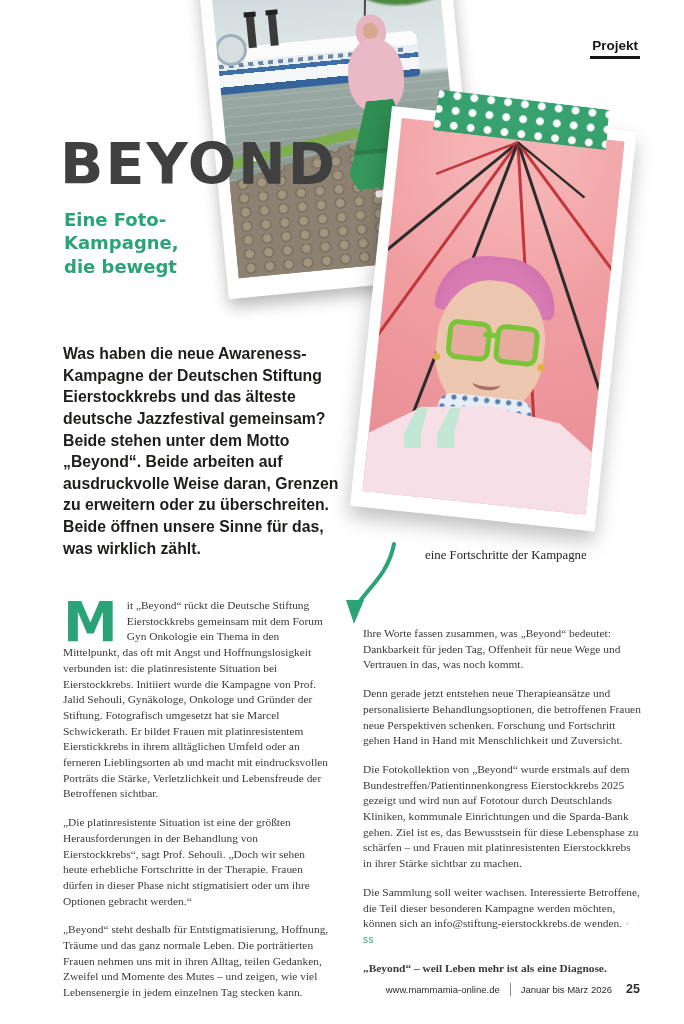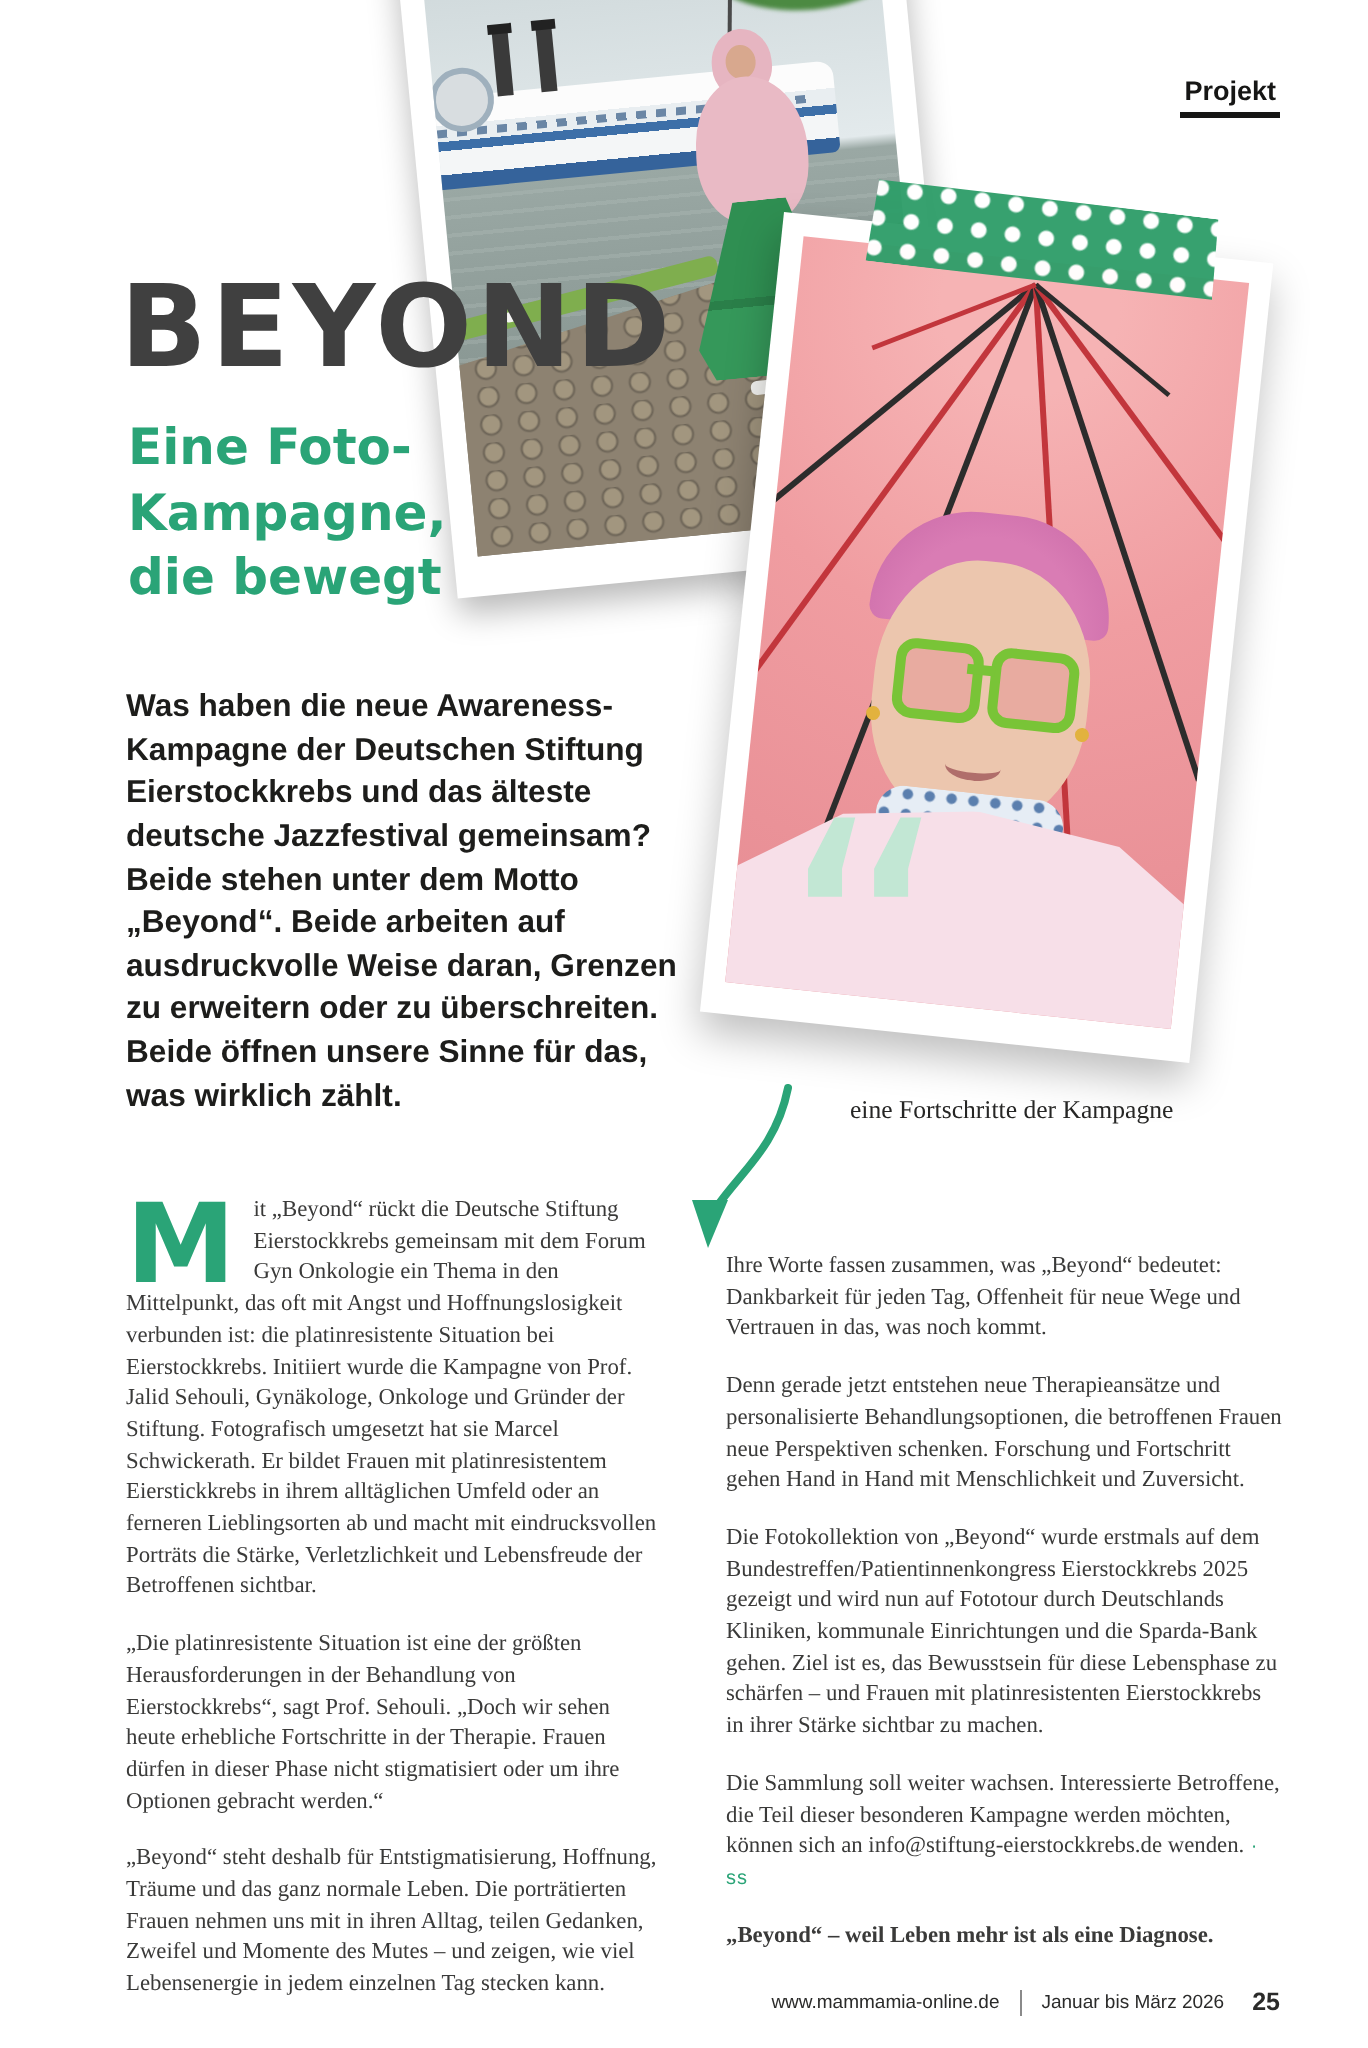--- a/index.html
+++ b/index.html
@@ -104,21 +104,21 @@
     transform:rotate(7deg); opacity:.96;
     clip-path:polygon(2% 2%, 99% 0, 100% 96%, 1% 100%);
   }
 
   
   .title { position:absolute; left:60px; top:131px; z-index:4;
     font-family:"DejaVu Sans", sans-serif; font-weight:bold;
     font-size:57px; letter-spacing:2px; color:#404040; }
   .subtitle { position:absolute; left:64px; top:208px; z-index:4;
     font-family:"DejaVu Sans", sans-serif; font-weight:bold;
-    font-size:25px; line-height:1.3; color:#2aa477; }
+    font-size:18px; line-height:1.3; color:#2aa477; }
 
   .intro { position:absolute; left:63px; top:343px; width:278px;
     font-family:"Liberation Sans", sans-serif; font-weight:bold;
     font-size:15.8px; line-height:1.37; color:#1d1d1b; }
 
   
   .qmarks { position:absolute; left:390px; top:390px; z-index:3;
     font-family:"DejaVu Sans", sans-serif; font-size:165px; line-height:1;
     color:#c2e7d4; user-select:none; }
   .quote-text { position:absolute; left:424px; top:448px; width:228px; z-index:4;
@@ -132,21 +132,21 @@
   
   .col-left  { position:absolute; left:63px;  top:598px; width:268px; }
   .col-right { position:absolute; left:363px; top:626px; width:279px; }
   .col-left p, .col-right p { margin:0 0 13px; font-size:11.4px; line-height:15.7px; color:#3a3a39; }
   .dropcap { float:left; font-family:"DejaVu Sans", sans-serif; font-weight:bold;
     color:#2aa477; font-size:55px; line-height:44px; padding:2px 9px 0 0; }
   .author-mark { color:#2aa477; font-family:"Liberation Sans", sans-serif; font-size:10px; letter-spacing:.5px; }
   .closing { font-weight:bold; color:#23a273; font-size:12.8px; line-height:1.4; margin-top:3px; }
 
   
-  .footer { position:absolute; right:44px; bottom:16px; z-index:6;
+  .footer { position:absolute; right:44px; bottom:28px; z-index:6;
     display:flex; align-items:center;
     font-family:"Liberation Sans", sans-serif; font-size:9.5px; color:#2b2b2a;text-align:center; }
   .footer .divider { width:1px; height:13px; background:#8a8a8a; margin:0 10px; }
   .footer .pagenum { font-weight:bold; font-size:12.5px; margin-left:14px; }
 </style>
 </head>
 <body>
 
 <div class="page">
 

